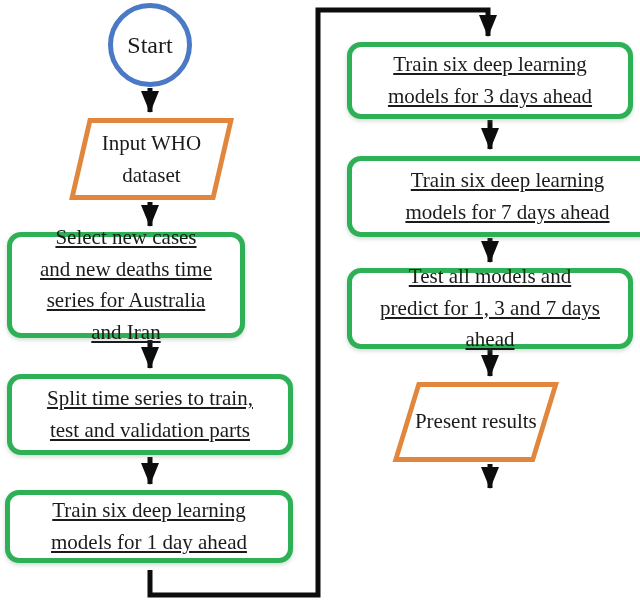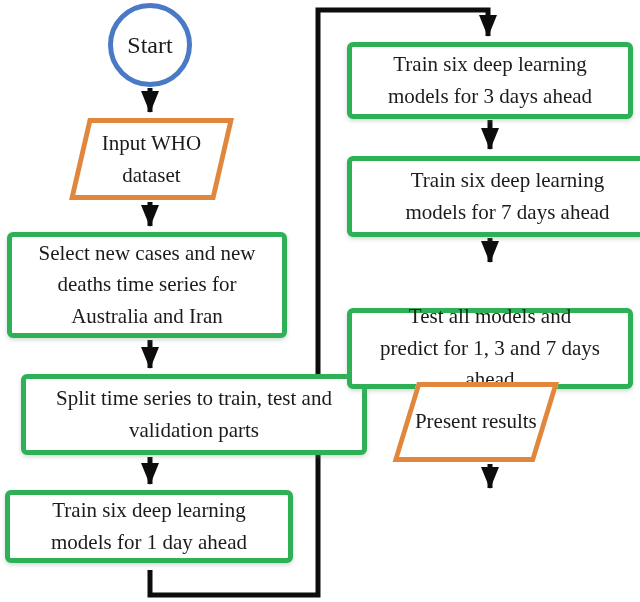--- a/index.html
+++ b/index.html
@@ -23,23 +23,24 @@
   #edges-svg{position:absolute;left:0;top:0;width:640px;height:602px;pointer-events:none;}
   .node{
     position:absolute;
     display:flex;align-items:center;justify-content:center;
     text-align:center;
     font-size:21px;line-height:1.5;
     background:#fff;
   }
   .process{
     border:5px solid var(--process-border);
-    border-radius:6px;
+    border-radius:14px;
     box-shadow:0 2px 4px rgba(120,150,130,0.35);
     padding:0 26px;
+    text-decoration:underline;
   }
   .terminator{
     border:5px solid var(--terminator-border);
     border-radius:50%;
     font-size:24px;
   }
   .io{
     border:5px solid var(--io-border);
     transform-origin:0 0;
   }
@@ -74,41 +75,41 @@
   </svg>
 
   <div class="node terminator" style="left:108px;top:3px;width:84px;height:84px;">
     <span>Start</span>
   </div>
 
   <div class="node io skew13" style="left:88px;top:118px;width:146px;height:82px;">
     <div class="io-inner">Input WHO dataset</div>
   </div>
 
-  <div class="node process" style="left:7px;top:232px;width:280px;height:106px;">
+  <div class="node process" style="left:7px;top:232px;width:238px;height:106px;">
     <span>Select new cases and new deaths time series for Australia and Iran</span>
   </div>
 
-  <div class="node process" style="left:21px;top:374px;width:346px;height:81px;">
+  <div class="node process" style="left:7px;top:374px;width:286px;height:81px;">
     <span>Split time series to train, test and validation parts</span>
   </div>
 
   <div class="node process" style="left:5px;top:490px;width:288px;height:73px;">
     <span>Train six deep learning models for 1 day ahead</span>
   </div>
 
   <div class="node process" style="left:347px;top:42px;width:286px;height:77px;">
     <span>Train six deep learning models for 3 days ahead</span>
   </div>
 
   <div class="node process" style="left:347px;top:156px;width:321px;height:81px;">
     <span>Train six deep learning models for 7 days ahead</span>
   </div>
 
-  <div class="node process" style="left:347px;top:268px;width:286px;height:81px;margin-top:40px;">
+  <div class="node process" style="left:347px;top:268px;width:286px;height:81px;">
     <span>Test all models and predict for 1, 3 and 7 days ahead</span>
   </div>
 
   <div class="node io skew17" style="left:417px;top:382px;width:142px;height:80px;">
     <div class="io-inner">Present results</div>
   </div>
 
 
 </div>
 

